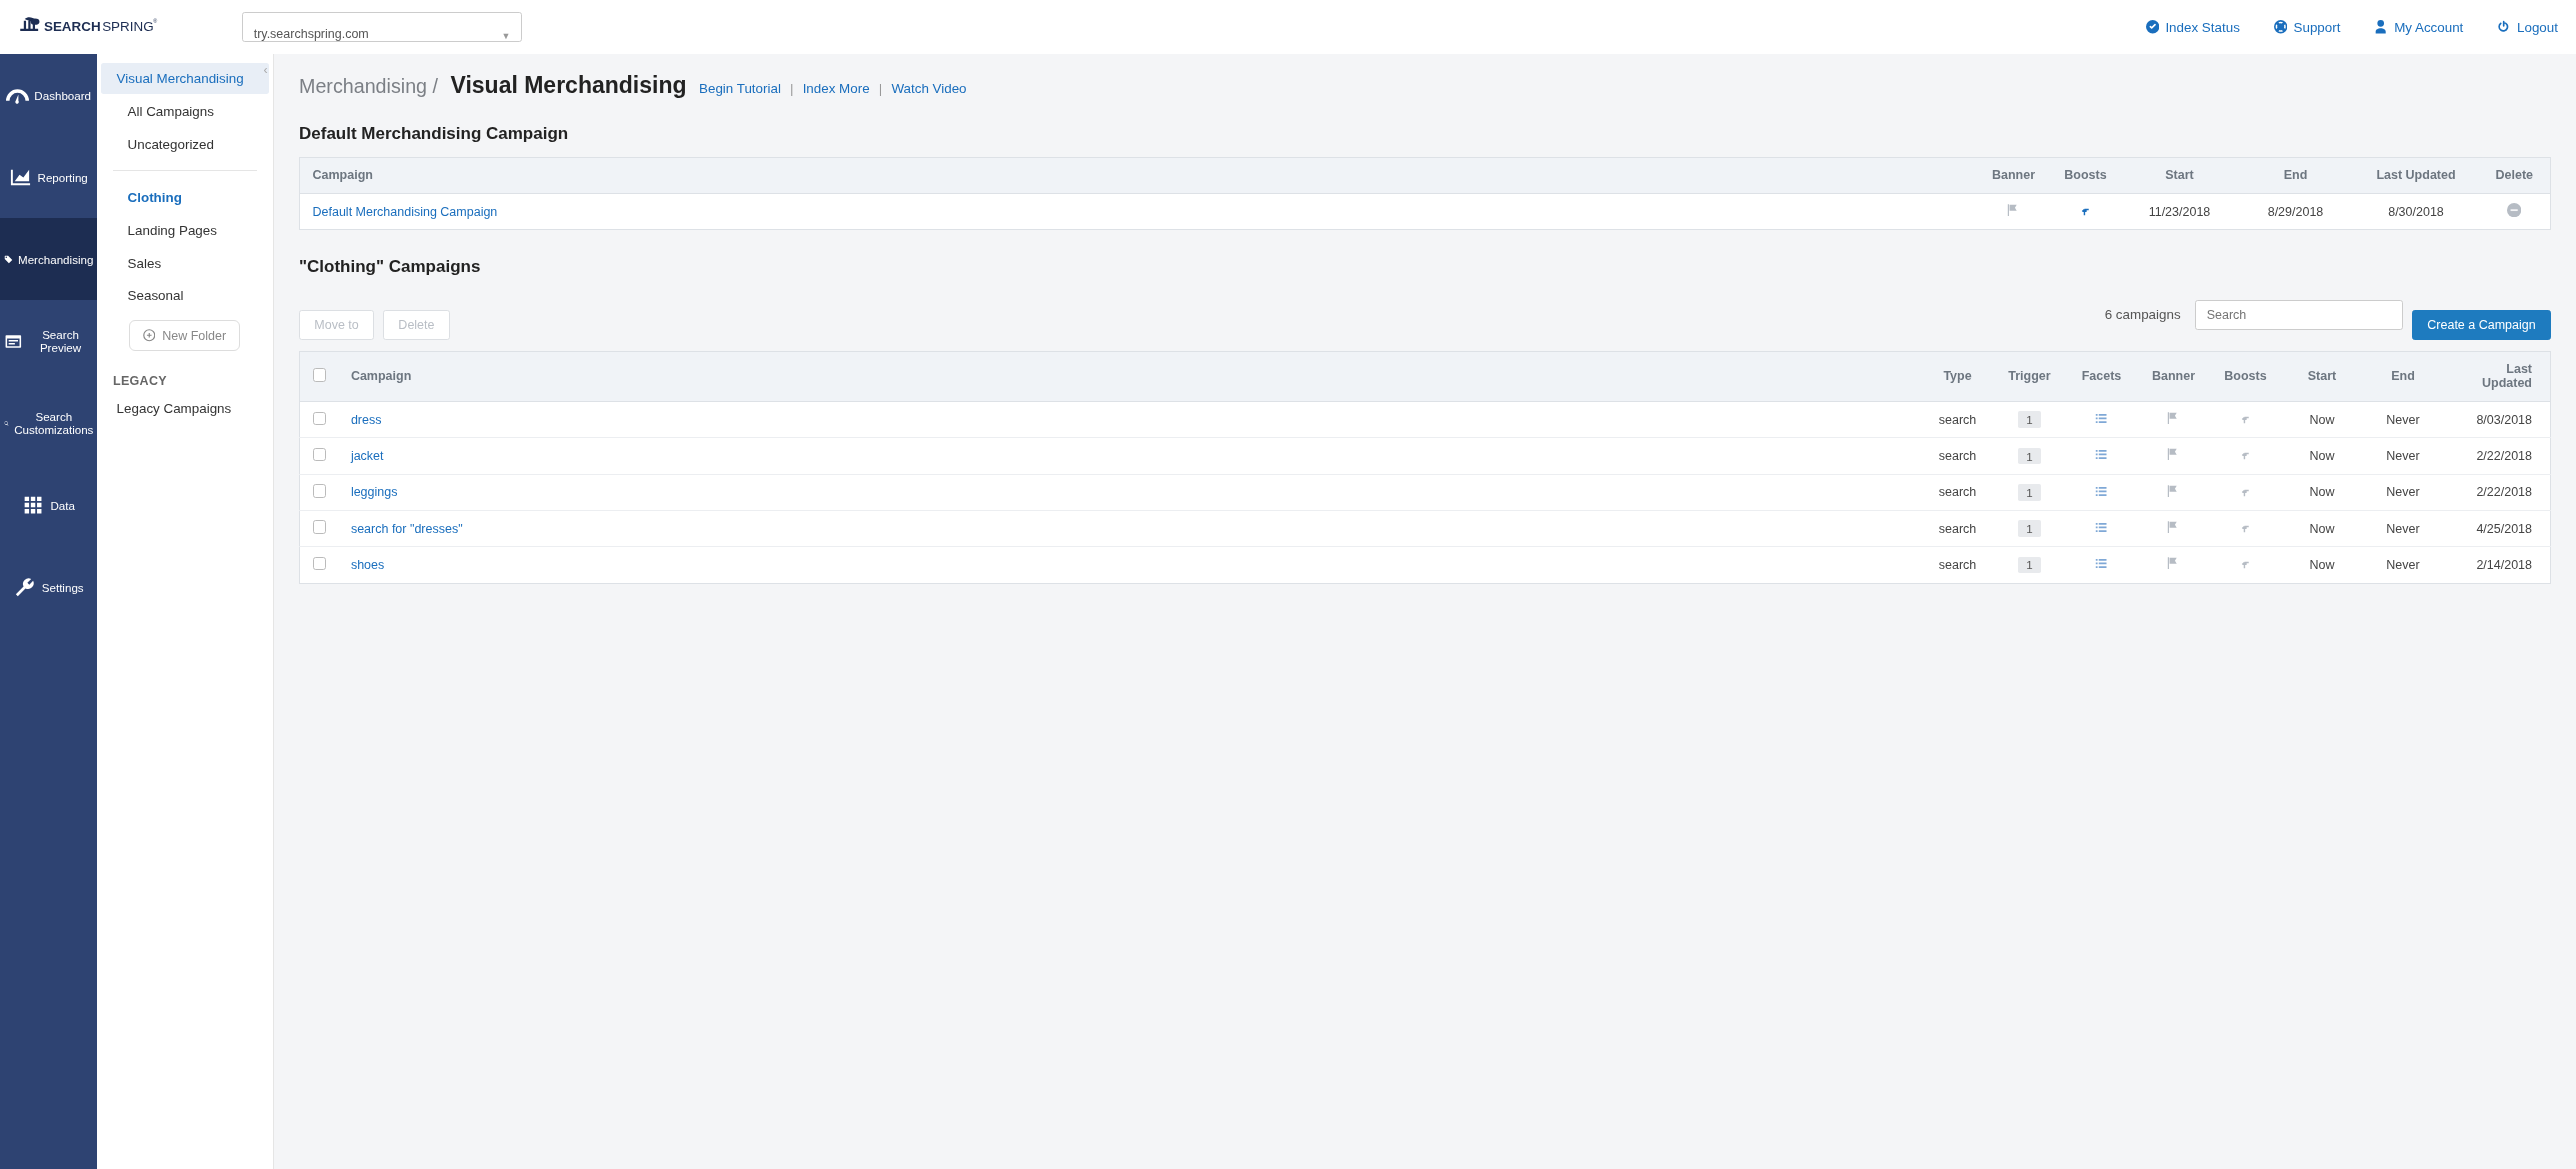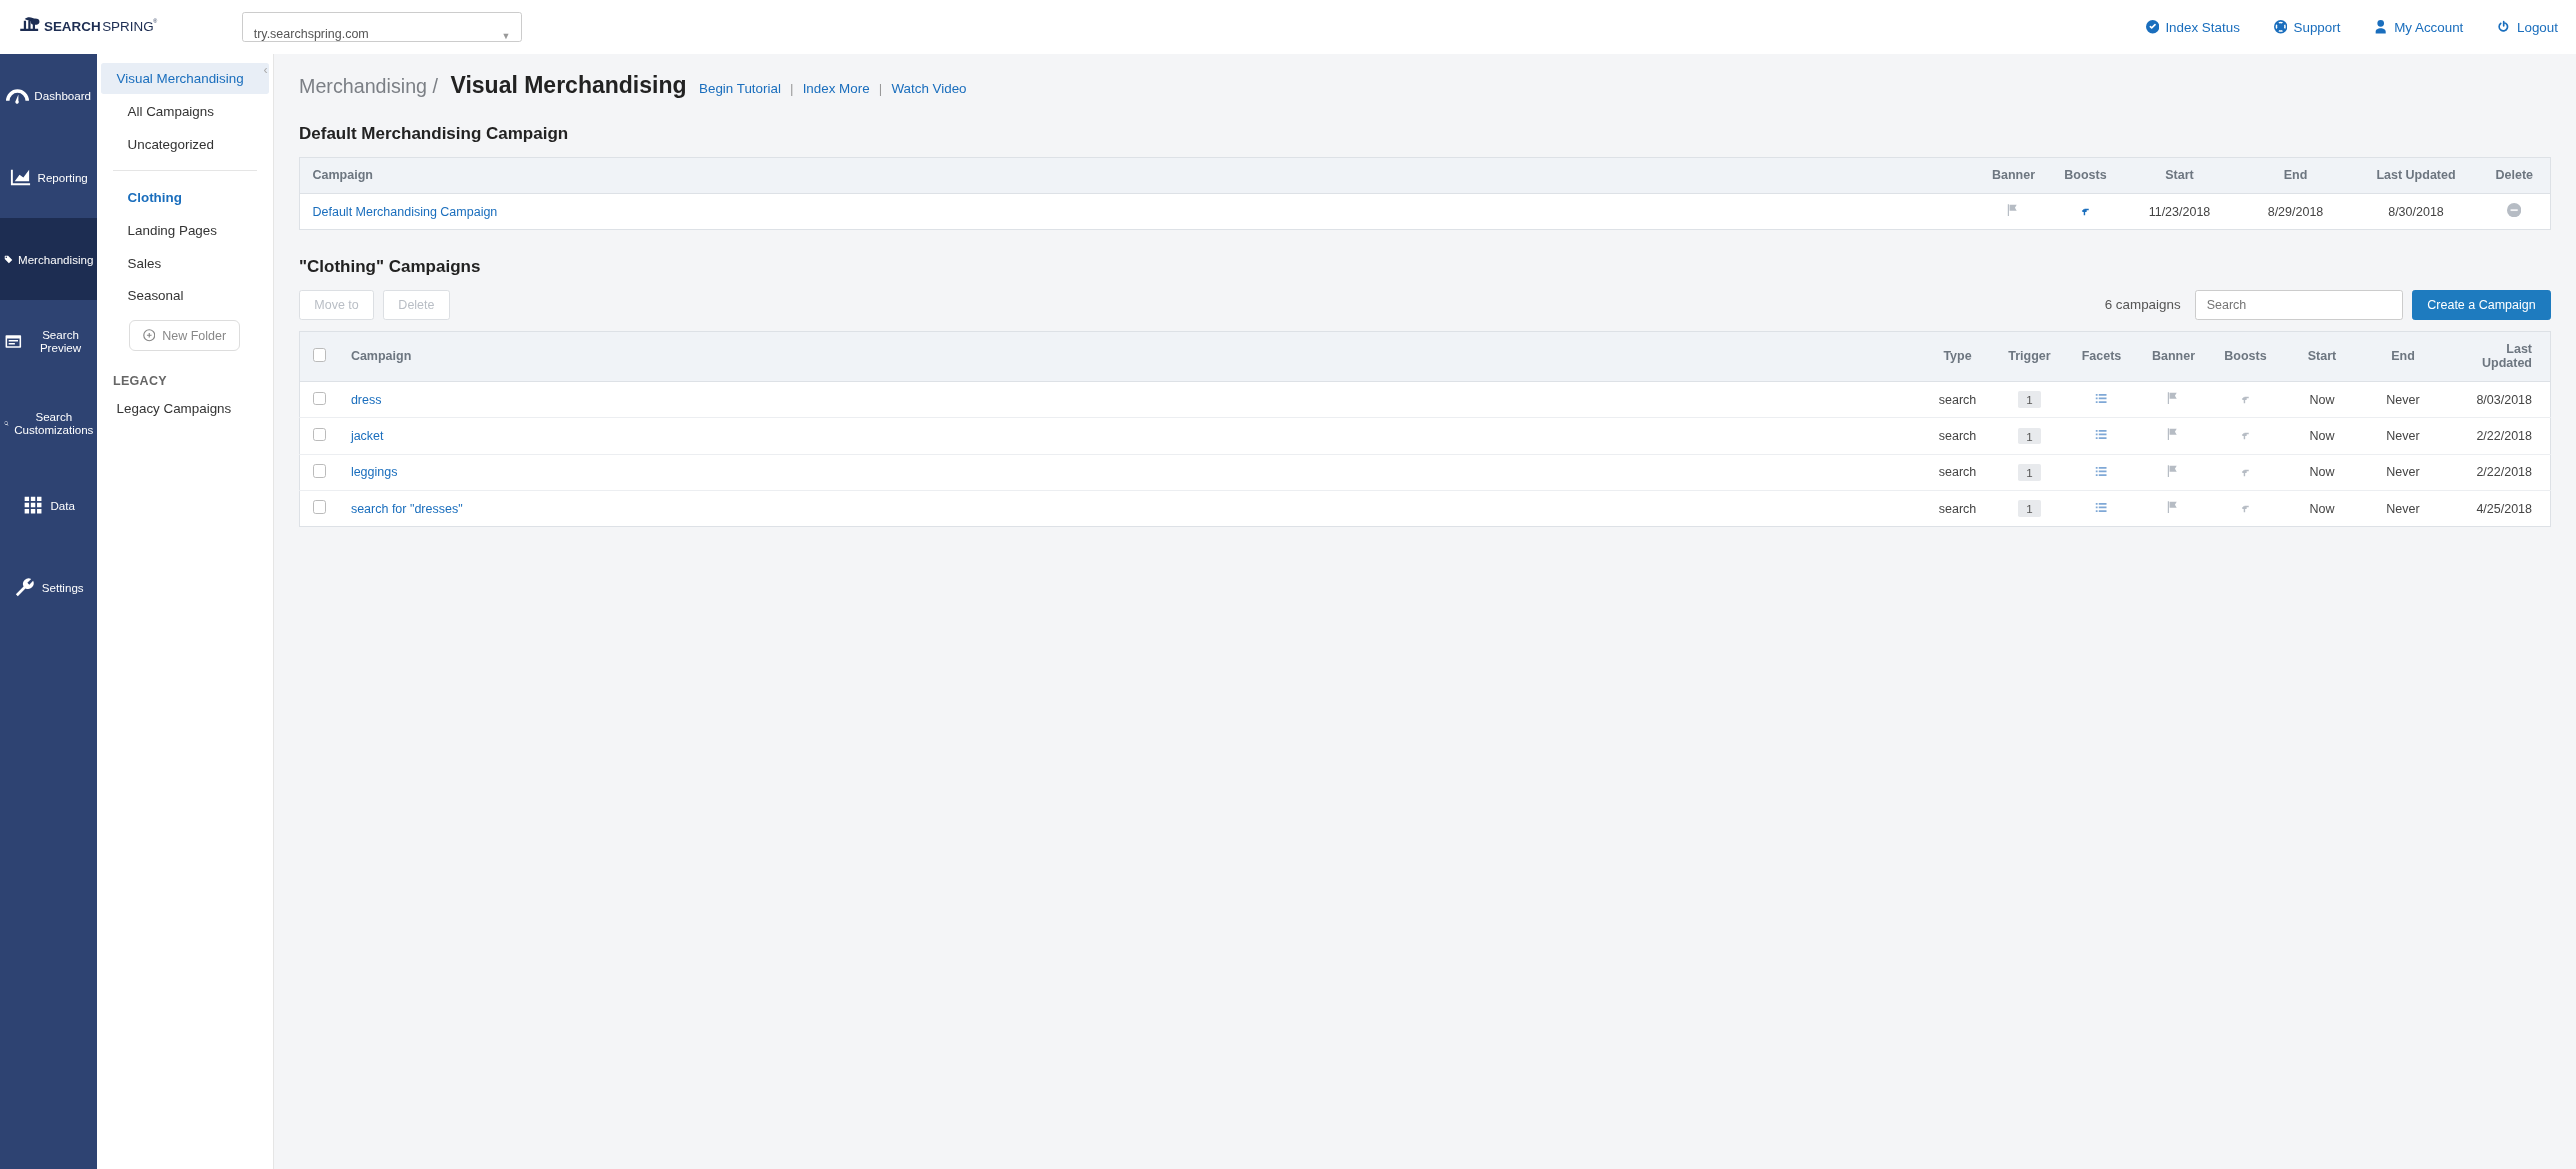--- a/index.html
+++ b/index.html
@@ -54,21 +54,21 @@
 .table .link { color: #1a6ebd; cursor: pointer; }
 .table th.center, .table td.center { text-align: center; }
 .icon-cell svg { width: 14.3px; height: 14.3px; fill: #b6bcc4; }
 .icon-cell.blue svg { fill: #1a6ebd; }
 .badge-num { display: inline-block; background: #e8eaed; padding: 1.8px 8px; border-radius: 1.8px; color: #555; font-size: 11.6px; }
 
 .section-gap { height: 27px; }
 
 
 .toolbar { display: flex; align-items: center; margin-bottom: 10.7px; gap: 9px; }
-.btn { padding: 7.2px 14.3px; border: 0.9px solid #dcdfe3; background: #fff; color: #444; border-radius: 2.7px; font-size: 12.5px; cursor: pointer; }
+.btn { padding: 7.2px 14.3px; border: 0.9px solid #dcdfe3; background: #fff; color: #444; border-radius: 2.7px; font-size: 12.5px; cursor: pointer; margin-top: 20px; }
 .btn.disabled { color: #b9bec5; cursor: default; }
 .btn.primary { background: #1e7bbf; border-color: #1e7bbf; color: #fff; }
 .toolbar-spacer { flex: 1; }
 .toolbar-count { color: #555; font-size: 13.4px; margin-right: 5.4px; }
 .search-input { width: 208px; height: 30px; padding: 0 10.7px; border: 0.9px solid #ccc; border-radius: 2.7px; font-size: 12.5px; }
 
 .checkbox { width: 13.4px; height: 13.4px; border: 1.3px solid #bbb; border-radius: 2.7px; display: inline-block; background: #fff; cursor: pointer; }
 
 
 .col-check { width: 38px; }
@@ -395,17 +395,35 @@
             <td class="center icon-cell"><svg viewBox="0 0 24 24">
                 <use href="#i-flag"></use>
               </svg></td>
             <td class="center icon-cell"><svg viewBox="0 0 20 20" style="color:#b6bcc4">
                 <use href="#i-arrow-up-right"></use>
               </svg></td>
             <td class="center">Now</td>
             <td class="center">Never</td>
             <td class="col-last">4/25/2018</td>
           </tr>
+          <tr>
+            <td class="center"><span class="checkbox"></span></td>
+            <td><span class="link">shoes</span></td>
+            <td class="center">search</td>
+            <td class="center"><span class="badge-num">1</span></td>
+            <td class="center icon-cell blue"><svg viewBox="0 0 24 24" style="fill:#7fa8d6">
+                <use href="#i-list"></use>
+              </svg></td>
+            <td class="center icon-cell"><svg viewBox="0 0 24 24">
+                <use href="#i-flag"></use>
+              </svg></td>
+            <td class="center icon-cell"><svg viewBox="0 0 20 20" style="color:#b6bcc4">
+                <use href="#i-arrow-up-right"></use>
+              </svg></td>
+            <td class="center">Now</td>
+            <td class="center">Never</td>
+            <td class="col-last">2/14/2018</td>
+          </tr>
         </tbody>
     </table>
   </div>
 </div>
 
 
 </body></html>

